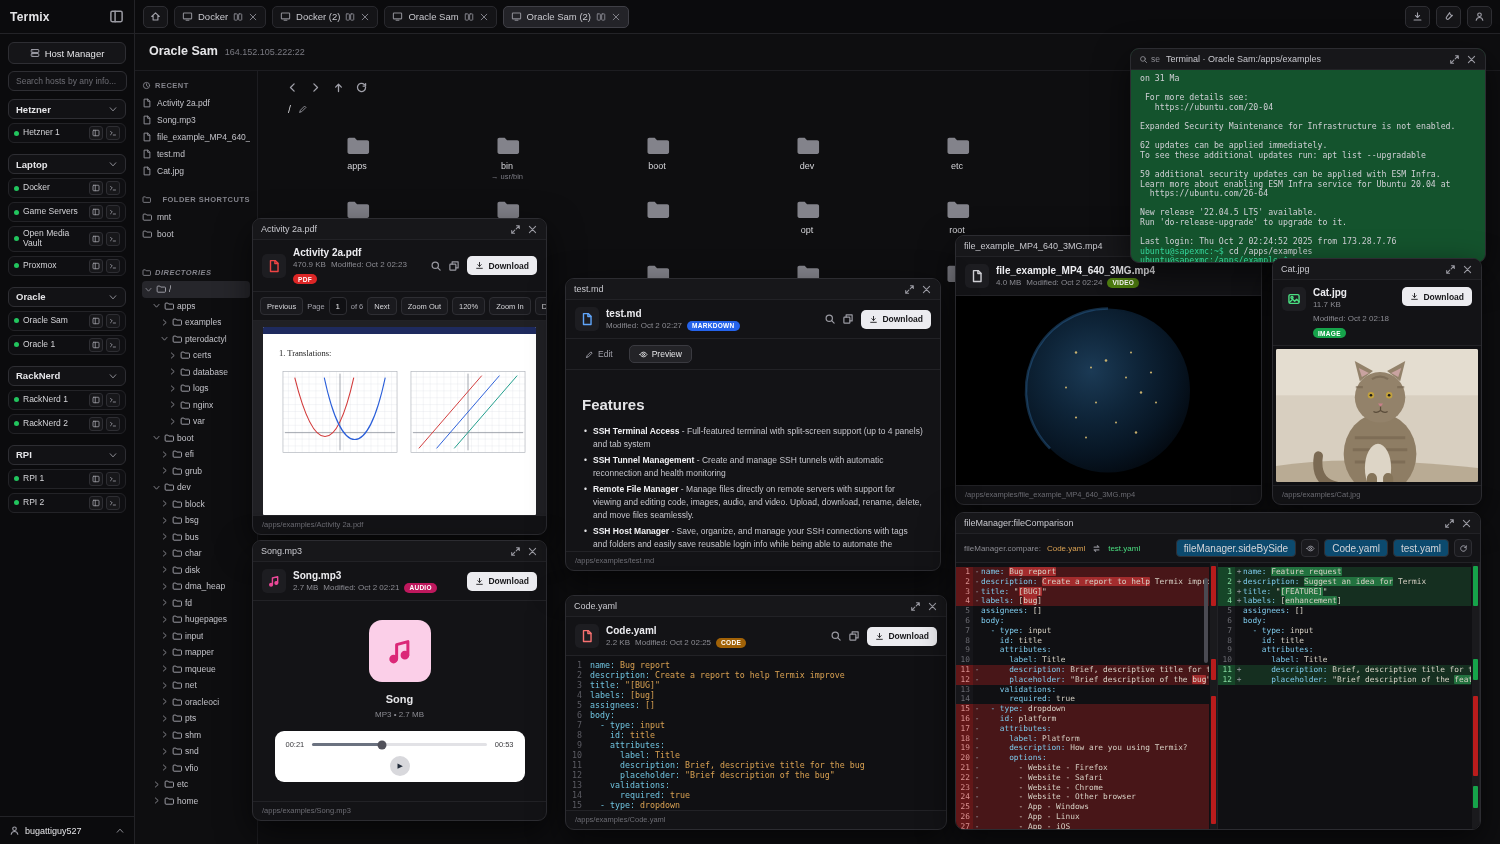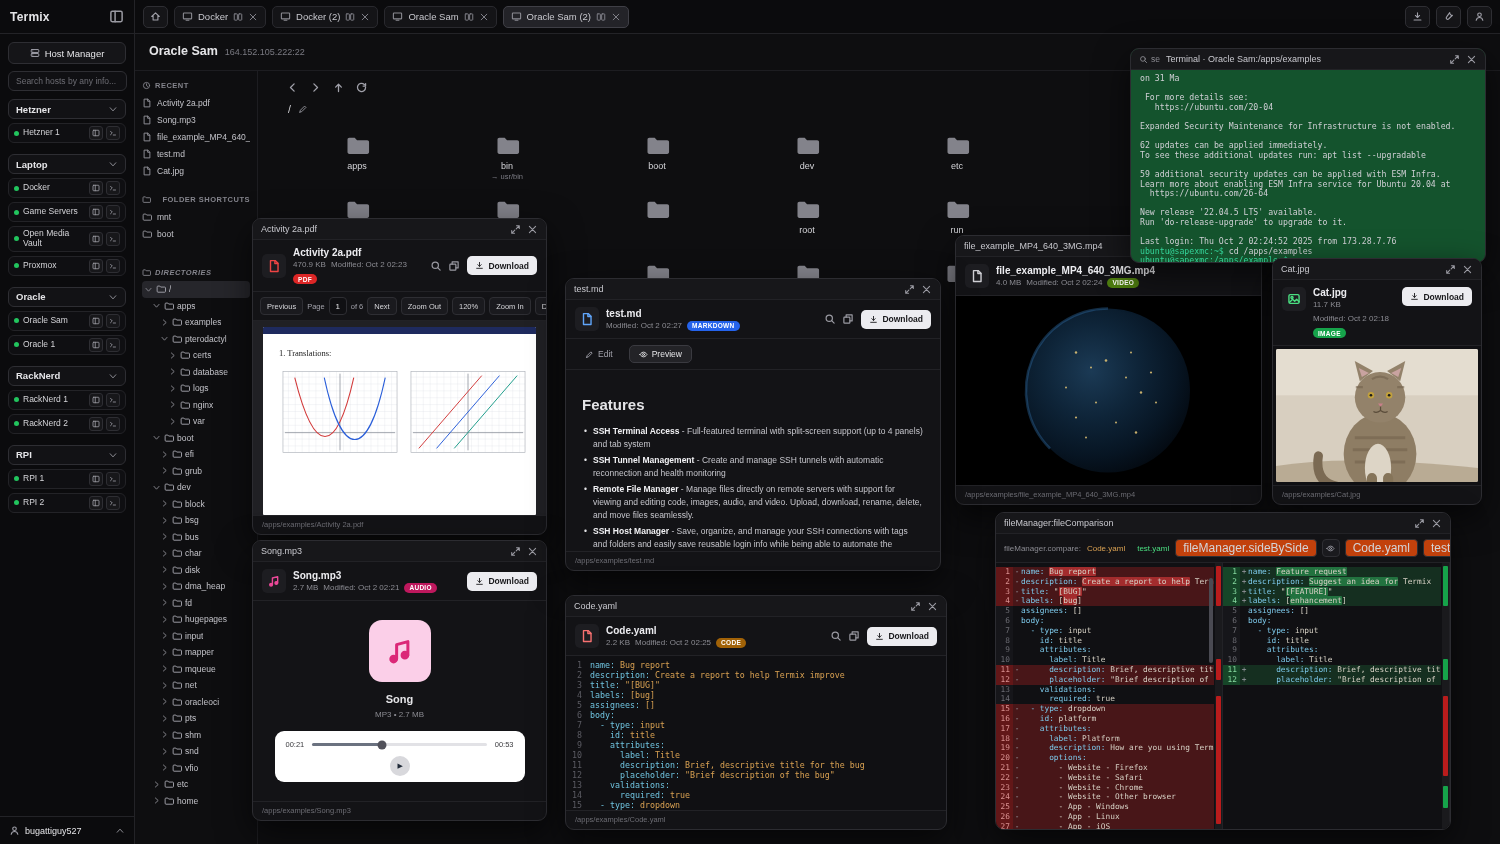--- a/index.html
+++ b/index.html
@@ -184,30 +184,30 @@
   .t-line { white-space:pre; min-height:9.6px; }
   .t-prompt { color:#34d399; }
 
   
   #win-image { left:1272px; top:258px; width:210px; height:247px; z-index:16; }
   #win-image .win-header { align-items:flex-start; }
   .image-body { flex:1; background:#101013; overflow:hidden; padding:3px; }
   .cat-img { width:100%; height:100%; border-radius:2px; }
 
   
-  #win-diff { left:955px; top:512px; width:456px; height:318px; z-index:22;margin-left:40px; }
+  #win-diff { left:955px; top:512px; width:526px; height:318px; z-index:22; }
   .diff-toolbar { flex:none; display:flex; align-items:center; gap:6px; padding:5px 8px;
     border-bottom:1px solid #222226; font-size:8px; }
   .diff-compare-label { color:#8b8b92; }
   .diff-file-left { color:#d9a152; }
   .diff-file-right { color:#4ade80; }
   .diff-swap { width:11px; height:11px; color:#8b8b92; }
   .diff-actions { margin-left:auto; display:flex; gap:5px; align-items:center; }
-  .diff-btn { height:18px; padding:0 7px; border:1px solid #2e2e33; border-radius:4px; background:#c2410c;
-    font-size:12px; color:#d4d4d8; white-space:nowrap; }
+  .diff-btn { height:18px; padding:0 7px; border:1px solid #2e2e33; border-radius:4px; background:#0c4a6e;
+    font-size:10px; color:#d4d4d8; white-space:nowrap; }
   .diff-icon-btn { width:18px; height:18px; border:1px solid #2e2e33; border-radius:4px; background:#1a1a1e;
     color:#a1a1aa; padding:3.5px; }
   .diff-icon-btn span { display:block; width:100%; height:100%; }
   .diff-body { flex:1; display:flex; overflow:hidden; background:#101013; }
   .diff-panel { flex:1; position:relative; overflow:hidden; border-right:1px solid #222226; padding:4px 8px 0 0; }
   .d-row { display:flex; font-family:"DejaVu Sans Mono", monospace; font-size:7.8px; line-height:9.8px; white-space:pre; }
   .d-row.r { background:rgba(150,32,32,.42); }
   .d-row.g { background:rgba(34,120,64,.30); }
   .d-ln { width:17px; flex:none; text-align:right; padding-right:3px; color:#6b6b72; background:#16161a; }
   .d-row.r .d-ln { background:rgba(120,25,25,.55); color:#d89090; }
@@ -1167,20 +1167,28 @@
             </span>
 
      </div>
           <div class="grid-cell">
      <span class="grid-folder">
               <svg viewBox="0 0 16 16">
                 <path d="M1.6 4.2c0-.7.5-1.2 1.2-1.2h3.4l1.5 1.7h6.5c.7 0 1.2.5 1.2 1.2v6.3c0 .7-.5 1.2-1.2 1.2H2.8c-.7 0-1.2-.5-1.2-1.2z" fill="currentColor"></path>
               </svg>
             </span>
 
+     </div>
+          <div class="grid-cell">
+     <span class="grid-folder">
+              <svg viewBox="0 0 16 16">
+                <path d="M1.6 4.2c0-.7.5-1.2 1.2-1.2h3.4l1.5 1.7h6.5c.7 0 1.2.5 1.2 1.2v6.3c0 .7-.5 1.2-1.2 1.2H2.8c-.7 0-1.2-.5-1.2-1.2z" fill="currentColor"></path>
+              </svg>
+            </span>
+     <span class="grid-label">opt</span>
      </div>
           <div class="grid-cell">
      <span class="grid-folder">
               <svg viewBox="0 0 16 16">
                 <path d="M1.6 4.2c0-.7.5-1.2 1.2-1.2h3.4l1.5 1.7h6.5c.7 0 1.2.5 1.2 1.2v6.3c0 .7-.5 1.2-1.2 1.2H2.8c-.7 0-1.2-.5-1.2-1.2z" fill="currentColor"></path>
               </svg>
             </span>
      <span class="grid-label">root</span>
      </div>
           <div class="grid-cell">

